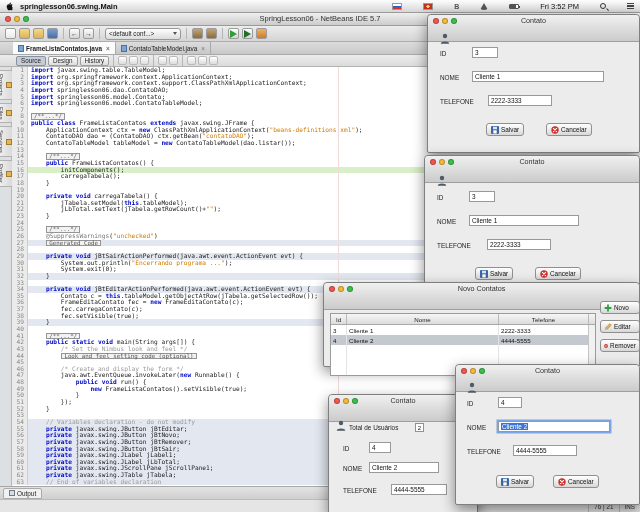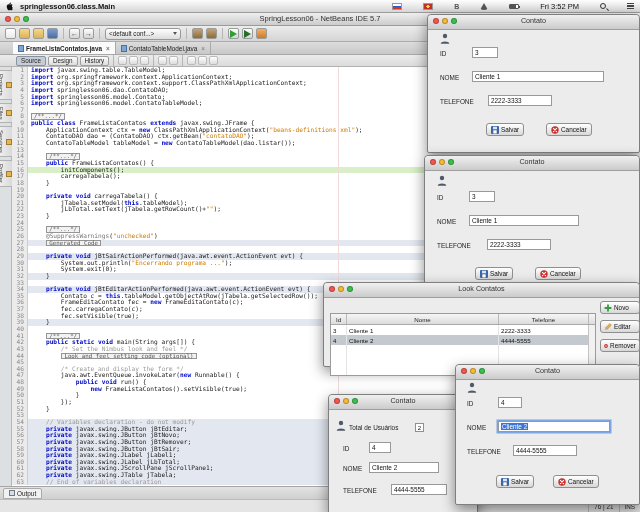--- a/index.html
+++ b/index.html
@@ -72,21 +72,21 @@
 .fold{display:inline-block;border:1px solid #949494;background:#f2f2f2;color:#555;padding:0 2px;height:6.3px;line-height:5.6px;font-size:5.8px}
 .nb-out{height:13px;flex:none;background:linear-gradient(#e3e3e3,#cfcfcf);border-top:1px solid #a5a5a5;display:flex;align-items:center;padding-left:3px;font-size:6.4px;gap:2px}
 .otab{display:flex;align-items:center;gap:2px;height:11px;padding:0 5px;background:#f1f1f1;border:1px solid #ababab;border-radius:2px 2px 0 0;color:#222}
 .oico{width:6px;height:6px;border:1px solid #777;background:#cfe0f0;flex:none}
 .nb-status{height:13px;flex:none;background:#e5e5e5;border-top:1px solid #bcbcbc;display:flex;align-items:center;font-size:6.3px;color:#333}
 .sfill{flex:1}
 .scell{border-left:1px solid #bbb;height:100%;display:flex;align-items:center;padding:0 5px}
 
 
 .win{position:absolute;background:#ececec;border:1px solid #7f7f7f;border-radius:4px 4px 2px 2px;box-shadow:0 5px 14px rgba(0,0,0,.45)}
-.wtb{height:15px;background:linear-gradient(#f0f0f0,#cbcbcb);border-bottom:1px solid #9f9f9f;border-radius:4px 4px 0 0;position:relative}
+.wtb{height:27px;background:linear-gradient(#f0f0f0,#cbcbcb);border-bottom:1px solid #9f9f9f;border-radius:4px 4px 0 0;position:relative}
 .wtitle{display:block;text-align:center;font-size:7.2px;line-height:12px;color:#333}
 .wbody{position:absolute;left:0;right:0;top:13px;bottom:0}
 .lbl{position:absolute;font-size:6.4px;color:#1c1c1c;white-space:nowrap}
 .fld{position:absolute;height:11px;background:#fff;border:1px solid #999;font-size:6.4px;display:flex;align-items:center;padding:0 2px;color:#111;white-space:nowrap;overflow:hidden}
 .btn{position:absolute;height:13px;border:1px solid #8f8f8f;border-radius:3px;background:linear-gradient(#fff,#d8d8d8);display:flex;align-items:center;gap:2px;padding:0 4px;font-size:6.4px;color:#111;white-space:nowrap}
 .person{position:absolute;line-height:0}
 .badge{position:absolute;height:9px;min-width:9px;border:1px solid #909090;background:#fff;font-size:6px;display:flex;align-items:center;justify-content:center;padding:0 1px;color:#111}
 .sel-text{background:#3a76d6;color:#fff;padding:0 1px}
 .focus{box-shadow:0 0 0 1.5px rgba(96,150,226,.8)}
 
@@ -105,21 +105,21 @@
 <body>
 
 <div class="screen">
 
   <div class="menubar">
     <span style="line-height:0">
       <svg width="8" height="9" viewBox="0 0 8 9">
           <path d="M4.6 1.8c.3-.4.5-.9.4-1.4-.4 0-.9.3-1.2.7-.3.3-.5.9-.4 1.3.5 0 .9-.2 1.2-.6zM6.7 6.9c-.3.7-.7 1.4-1.3 1.4-.5 0-.7-.3-1.3-.3-.6 0-.8.3-1.3.3-.6 0-1-.7-1.4-1.4C.6 5.6.5 4 1.2 3.1c.3-.5.9-.8 1.4-.8.5 0 .9.3 1.3.3.4 0 .8-.3 1.4-.3.5 0 1 .3 1.3.7-1.1.6-.9 2.2.1 2.6-.1.4-.2.8-.4 1.3z" fill="#111"></path>
         </svg>
     </span>
-    <span class="appname">springlesson06.class.Main</span>
+    <span class="appname">springlesson06.swing.Main</span>
     <div class="mb-right">
       <span class="flag1"></span>
       <span class="flag2"></span>
       <span class="btg">B</span>
       <span class="wifi"></span>
       <span class="batt"></span>
       <span>Fri 3:52 PM</span>
       <span class="spot"></span>
       <span class="notif">
           <span></span>
@@ -374,21 +374,21 @@
     </div>
   </div>
 
   <div class="win" style="left:323px;top:282px;width:317px;height:85px;z-index:12">
     <div class="wtb">
       <div class="tls">
           <span class="dot r"></span>
           <span class="dot y"></span>
           <span class="dot g"></span>
         </div>
-      <span class="wtitle">Look Contatos</span>
+      <span class="wtitle">Novo Contatos</span>
     </div>
     <div class="wbody">
       <div class="ctable">
         <div class="thead">
           <span class="th c0">Id</span>
           <span class="th c1">Nome</span>
           <span class="th c2">Telefone</span>
         </div>
         <div id="ctable-body">
             <div class="trow">

